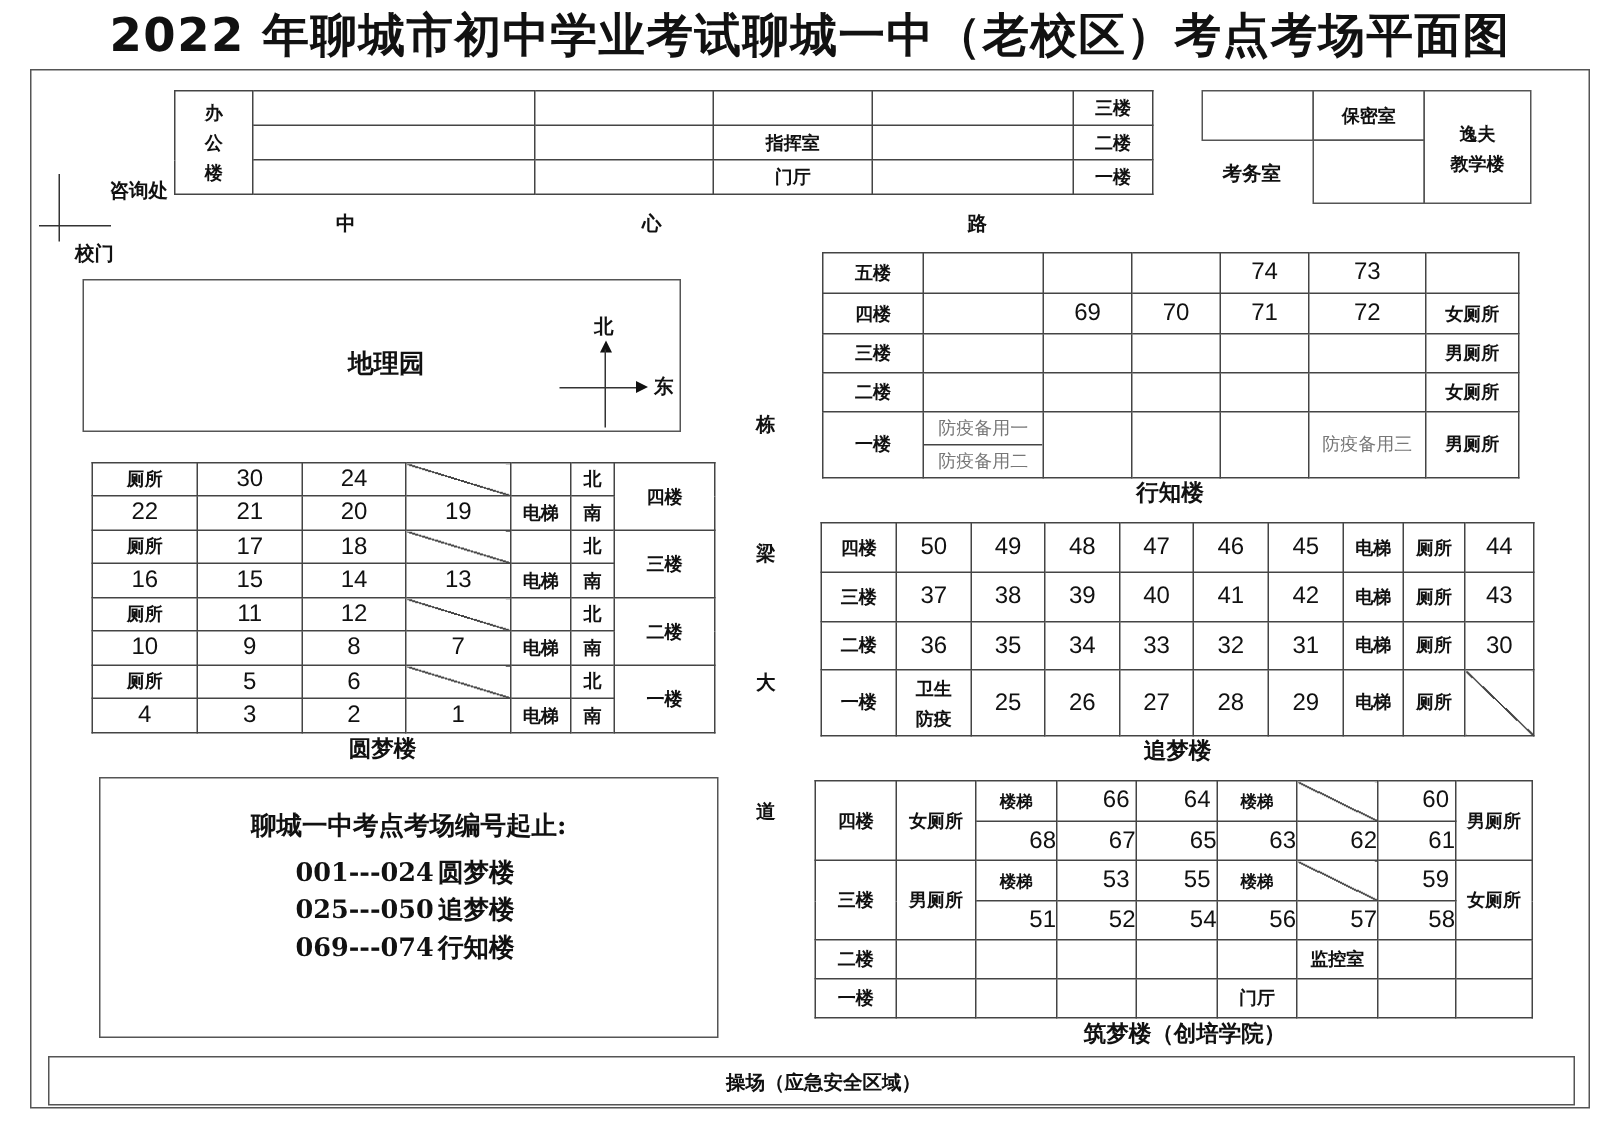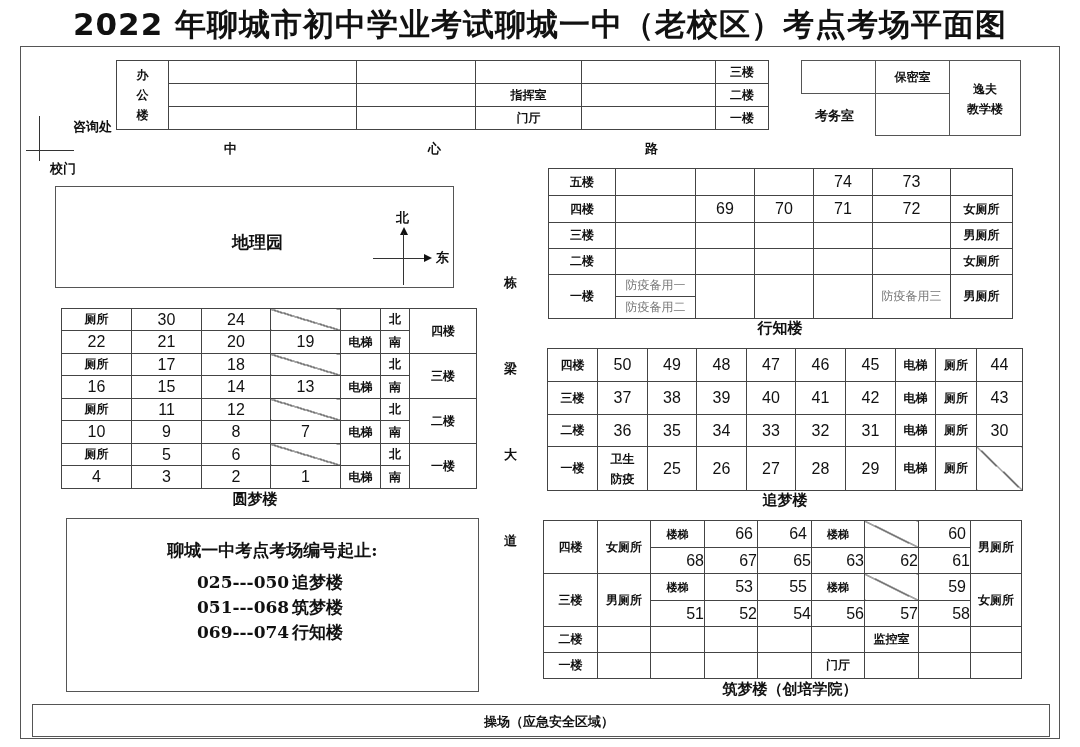--- a/index.html
+++ b/index.html
@@ -315,22 +315,22 @@
     <td class="lbl">厕所</td>
     <td class="diag"></td>
   </tr>
 </tbody>
   </table>
 <div class="abs caption" style="left:745px;top:491px;width:80px;">追梦楼</div>
 
 <div class="abs box" style="left:66px;top:518px;width:413px;height:174px;">
   <div class="legend-title" style="position:absolute;left:0;top:20px;width:100%;text-align:center;">聊城一中考点考场编号起止:</div>
   <div style="position:absolute;left:130px;top:51px;line-height:25px;">
+    <div class="legend-row"><span style="display:inline-block;width:95px;">001---024</span><span>圆梦楼</span></div>
     <div class="legend-row"><span style="display:inline-block;width:95px;">025---050</span><span>追梦楼</span></div>
-    <div class="legend-row"><span style="display:inline-block;width:95px;">051---068</span><span>筑梦楼</span></div>
     <div class="legend-row"><span style="display:inline-block;width:95px;">069---074</span><span>行知楼</span></div>
   </div>
 </div>
 
 <table class="abs" style="left:543px;top:520px;width:478px;height:158px;">
   <colgroup>
       <col style="width:54px">
       <col style="width:53px">
       <col style="width:54px">
       <col style="width:53px">

